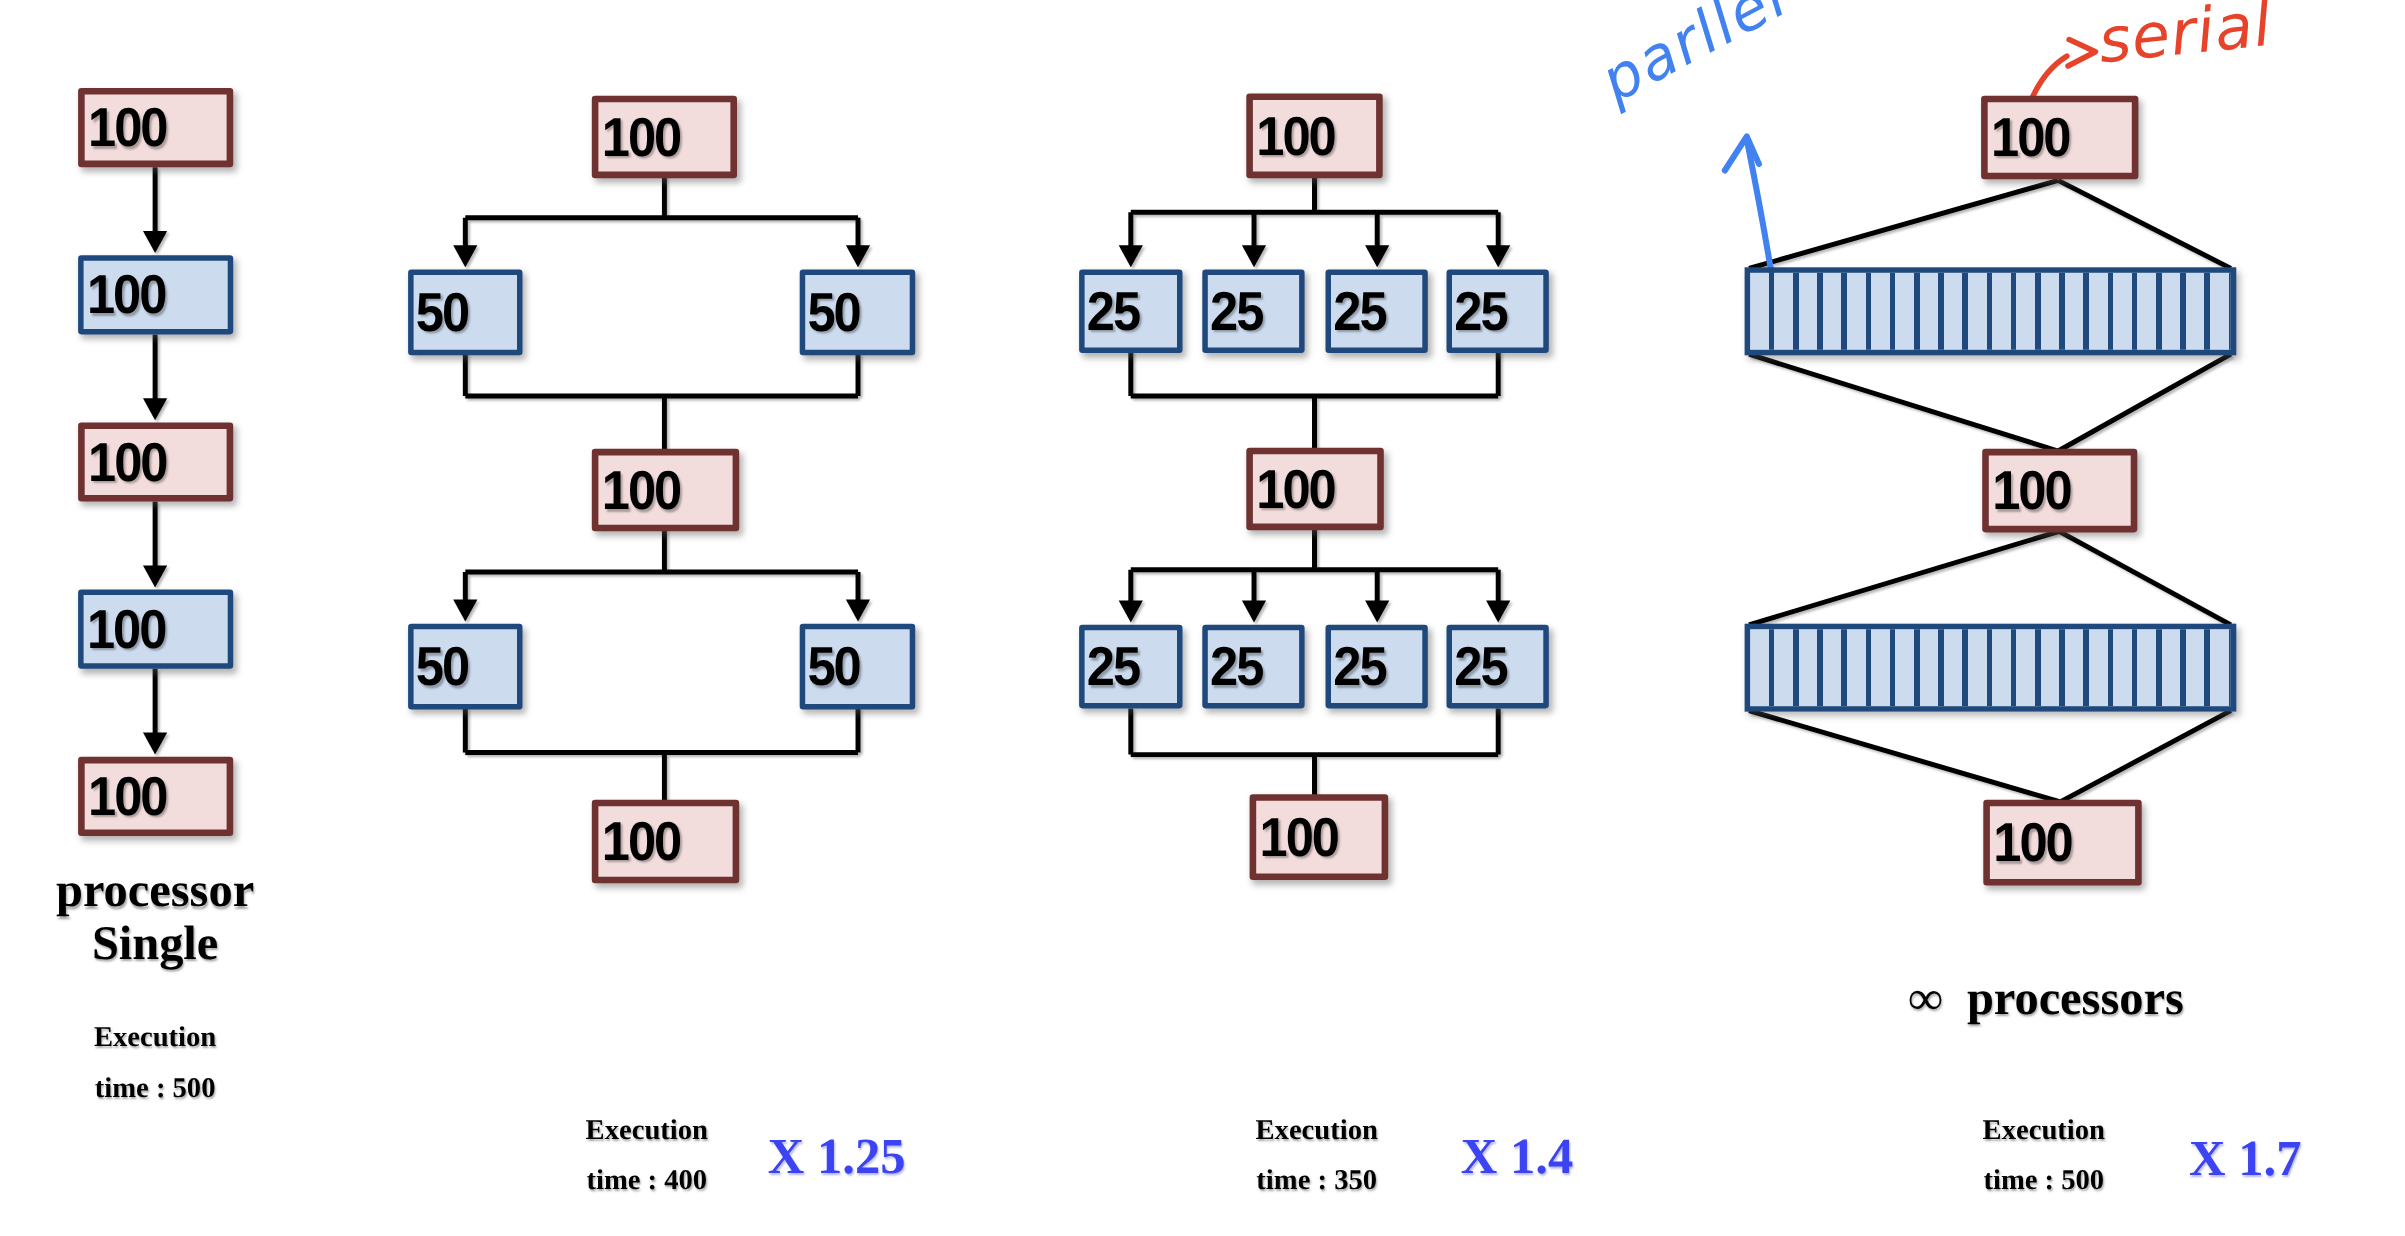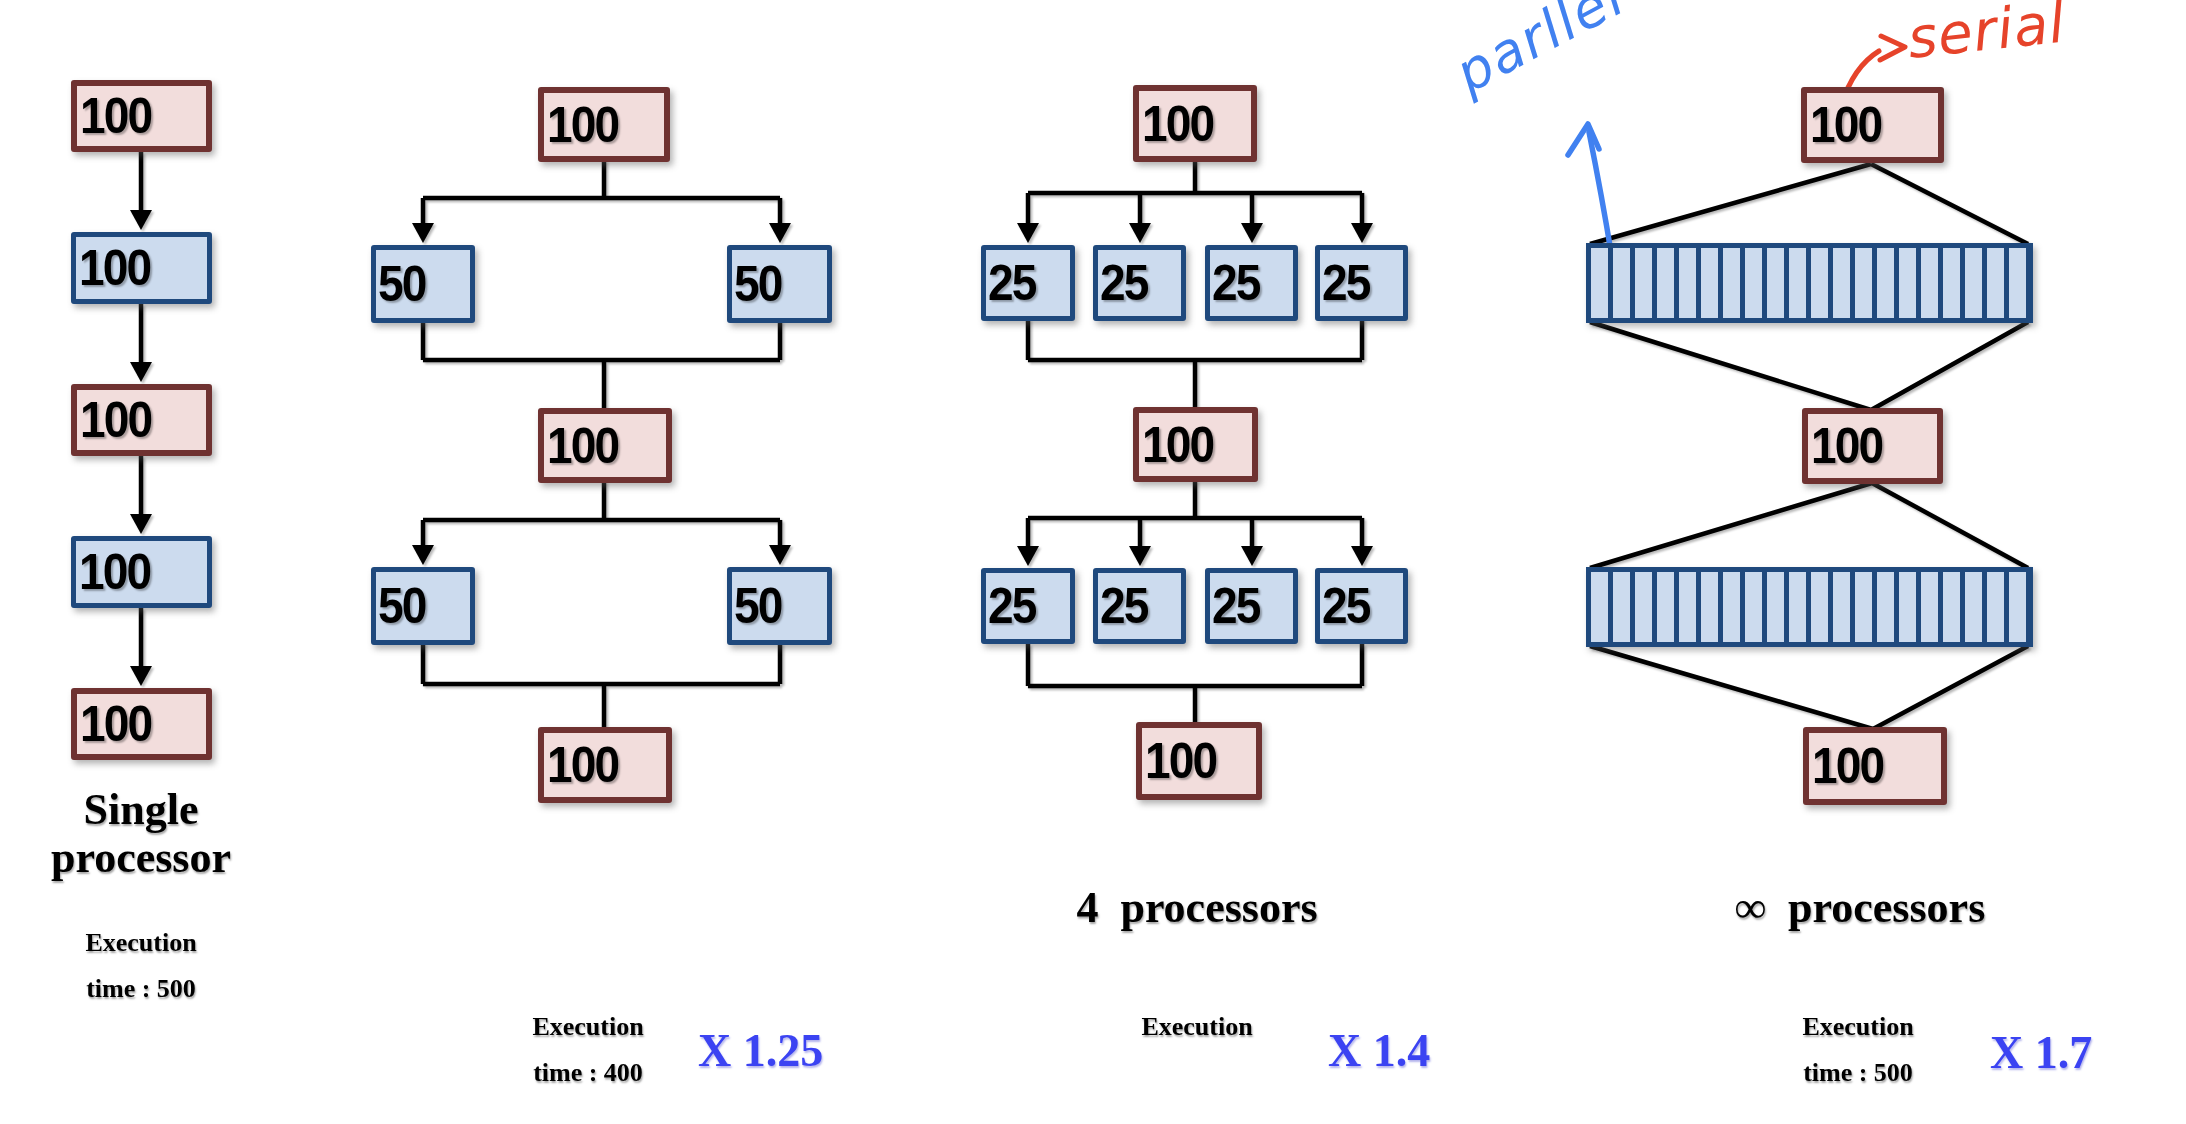--- a/index.html
+++ b/index.html
@@ -105,22 +105,22 @@
     <span class="num">100</span>
     </div>
   <div class="box parallel" style="left:71px;top:536px;width:141px;height:72px">
     <span class="num">100</span>
     </div>
   <div class="box serial" style="left:71px;top:688px;width:141px;height:72px">
     <span class="num">100</span>
     </div>
 
   <div class="lbl coltitle" style="left:1px;top:786px;width:280px">
+    <div>processor</div>
     <div>Single</div>
-    <div>processor</div>
   </div>
   <div class="lbl exec" style="left:1px;top:920px;width:280px">
     <div>Execution</div>
     <div>time : 500</div>
   </div>
 
   <div class="box serial" style="left:538px;top:87px;width:132px;height:75px">
     <span class="num">100</span>
     </div>
   <div class="box parallel" style="left:371px;top:245px;width:104px;height:78px">
@@ -175,25 +175,23 @@
   <div class="box parallel" style="left:1205px;top:568px;width:93px;height:76px">
     <span class="num">25</span>
     </div>
   <div class="box parallel" style="left:1315px;top:568px;width:93px;height:76px">
     <span class="num">25</span>
     </div>
   <div class="box serial" style="left:1136px;top:722px;width:126px;height:78px">
     <span class="num">100</span>
     </div>
 
-  <div class="lbl coltitle" style="left:1047px;top:884px;width:300px">
-    <span class="g">4</span><span>processors</span>
-  </div>
   <div class="lbl exec" style="left:1047px;top:1004px;width:300px">
     <div>Execution</div>
+    <div>time : 350</div>
   </div>
   <div class="lbl speedup" style="left:1328px;top:1024px">X 1.4</div>
 
   <div class="box serial" style="left:1801px;top:87px;width:143px;height:76px">
     <span class="num">100</span>
     </div>
   <div class="stripebar" style="left:1586px;top:243px;width:447px;height:80px"></div>
   <div class="box serial" style="left:1802px;top:408px;width:141px;height:76px">
     <span class="num">100</span>
     </div>

